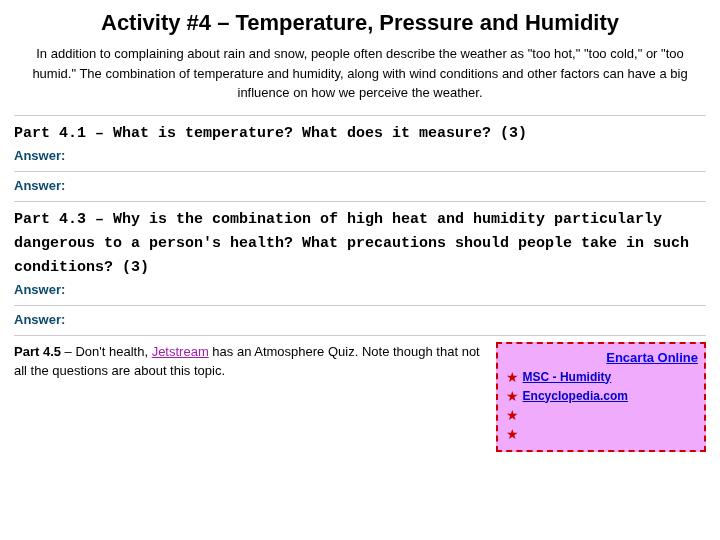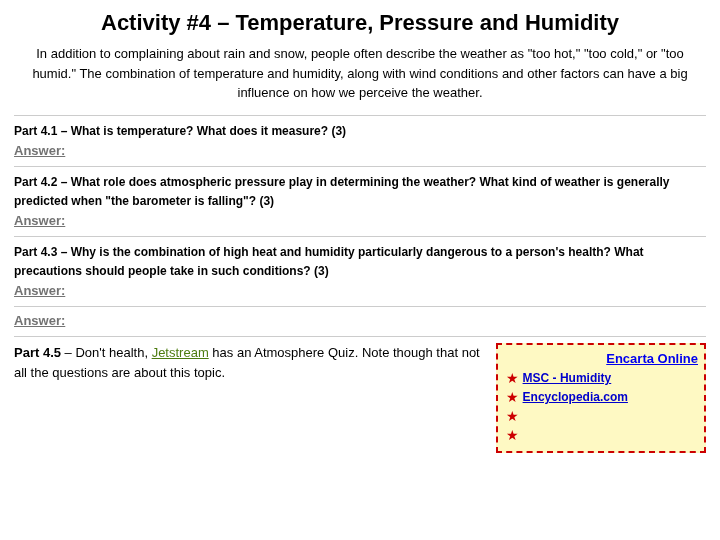--- a/index.html
+++ b/index.html
@@ -23,54 +23,54 @@
       text-align: center;
       margin-bottom: 12px;
       line-height: 1.5;
       font-size: 13px;
     }
     .section {
       margin-bottom: 8px;
     }
     .part-label {
       font-weight: bold;
-      font-size: 12px;
+      font-size: 15px;
       line-height: 1.6;
+      font-family: Liberation Mono, monospace;
     }
     .part-label span.part-num {
       font-weight: bold;
     }
     .answer-label {
-      color: #737373;
+      color: #0c4a6e;
       font-weight: bold;
       font-size: 13px;
       margin-top: 2px;
       margin-bottom: 8px;
-      text-decoration: underline;
     }
     .bottom-area {
       display: flex;
       align-items: flex-start;
       margin-top: 4px;
     }
     .bottom-text {
       flex: 1;
       font-size: 13px;
       line-height: 1.5;
       padding-right: 8px;
     }
     .bottom-text a {
-      color: #4d7c0f;
+      color: #a21caf;
     }
     .lookintoitbox {
       position: relative;
       width: 210px;
       min-height: 110px;
       border: 2px dashed #cc0000;
-      background: #fef9c3;
+      background: #f0abfc;
       padding: 6px 6px 6px 8px;
       flex-shrink: 0;
     }
     .lookintoitbox .links {
       margin-top: 4px;
       display: flex;
       flex-direction: column;
       gap: 3px;
     }
     .lookintoitbox .link-item {
@@ -114,23 +114,20 @@
 <div class="section">
   <p class="part-label">
     <span class="part-num">Part 4.1</span><span> – What is temperature? What does it measure? (3)</span>
   </p>
   <p class="answer-label">Answer:</p>
 </div>
 
 <hr class="divider">
 
 <div class="section">
-  <p class="part-label">
-    <span class="part-num">Part 4.2</span><span> – What role does atmospheric pressure play in determining the weather? What kind of weather is generally predicted when "the barometer is falling"? (3)</span>
-  </p>
   <p class="answer-label">Answer:</p>
 </div>
 
 <hr class="divider">
 
 <div class="section">
   <p class="part-label">
     <span class="part-num">Part 4.3</span><span> – Why is the combination of high heat and humidity particularly dangerous to a person's health? What precautions should people take in such conditions? (3)</span>
   </p>
   <p class="answer-label">Answer:</p>

